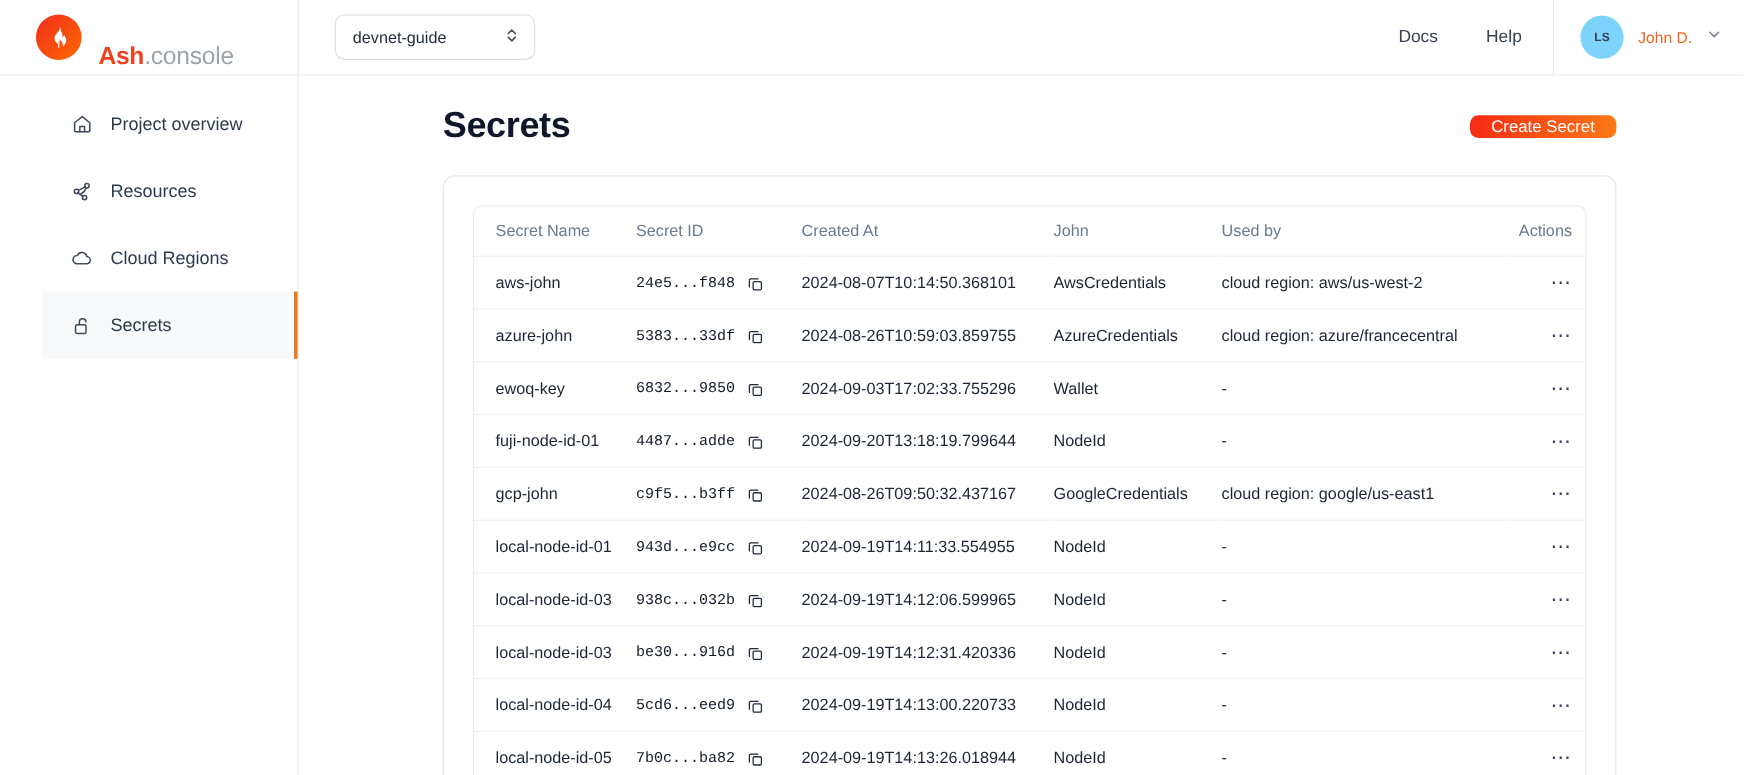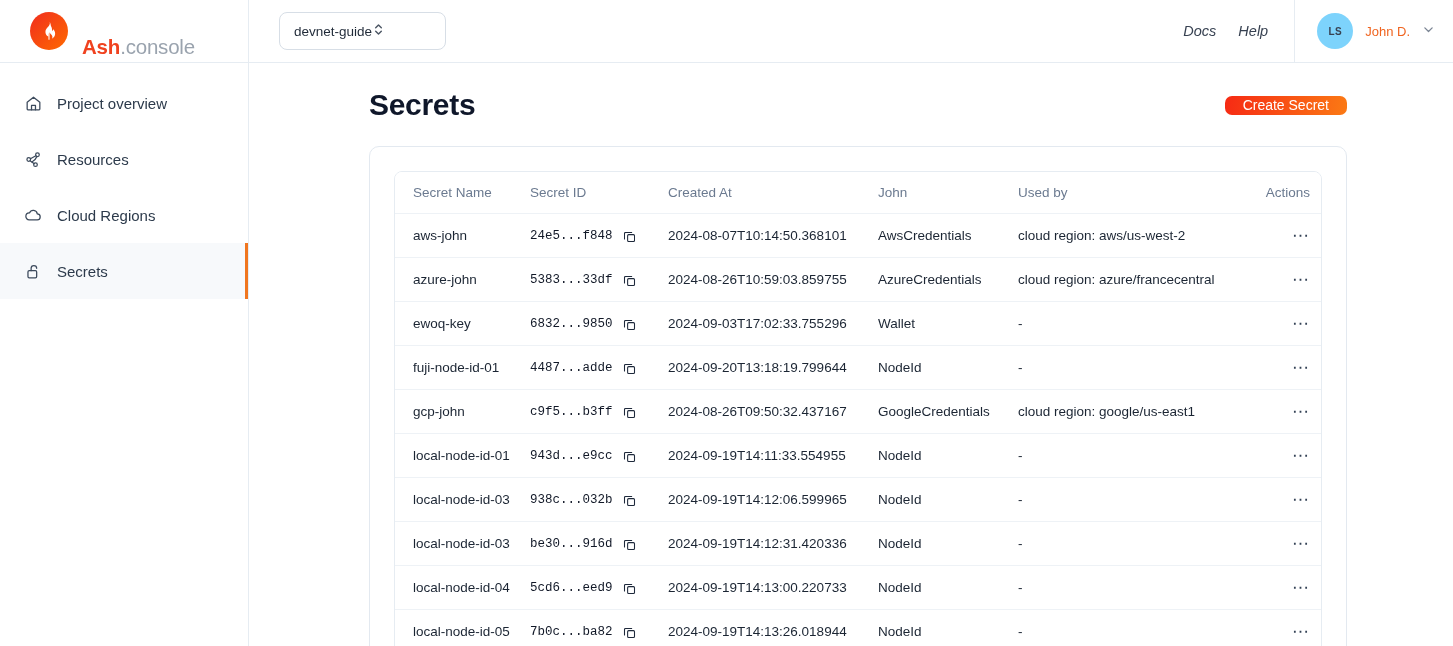--- a/index.html
+++ b/index.html
@@ -50,40 +50,39 @@
 
   .project-select {
     margin-left: 30px;
     width: 167px;
     height: 38px;
     border: 1px solid #d7dee6;
     border-radius: 8px;
     background: #fff;
     display: flex;
     align-items: center;
-    justify-content: flex-start;
+    justify-content: space-between;
     padding: 0 12px 0 14px;
     font-size: 13.5px;
     color: #1f2937;
     cursor: pointer;
   }
   .selector-ico { color: #4b5563; flex: none; }
 
   .topbar-right {
     margin-left: auto;
     display: flex;
     align-items: center;
     height: 63px;
   }
   .top-links {
-    display: flex; align-items: center; gap: 22px;
+    display: flex; align-items: center; gap: 40px;
     padding-right: 26px;
     height: 63px;
     border-right: 1px solid #e6ecf2;
-    font-style: italic;
   }
   .top-link {
     font-size: 14.5px;
     color: #374151;
     text-decoration: none;
     cursor: pointer;
     display: flex; align-items: center; height: 100%;
   }
   .user-area {
     display: flex; align-items: center;
@@ -117,20 +116,21 @@
   .nav-item {
     height: 56px;
     display: flex;
     align-items: center;
     padding-left: 24px;
     gap: 14px;
     font-size: 15px;
     color: #2c3a4b;
     cursor: pointer;
     border-right: 3px solid transparent;
+    margin-left: 35px;
   }
   .nav-item.active {
     background: #f7f9fb;
     border-right: 3px solid #f0761f;
   }
   .nav-ico { color: #3c4a5c; display: flex; flex: none; }
 
   
   .main {
     position: absolute;

